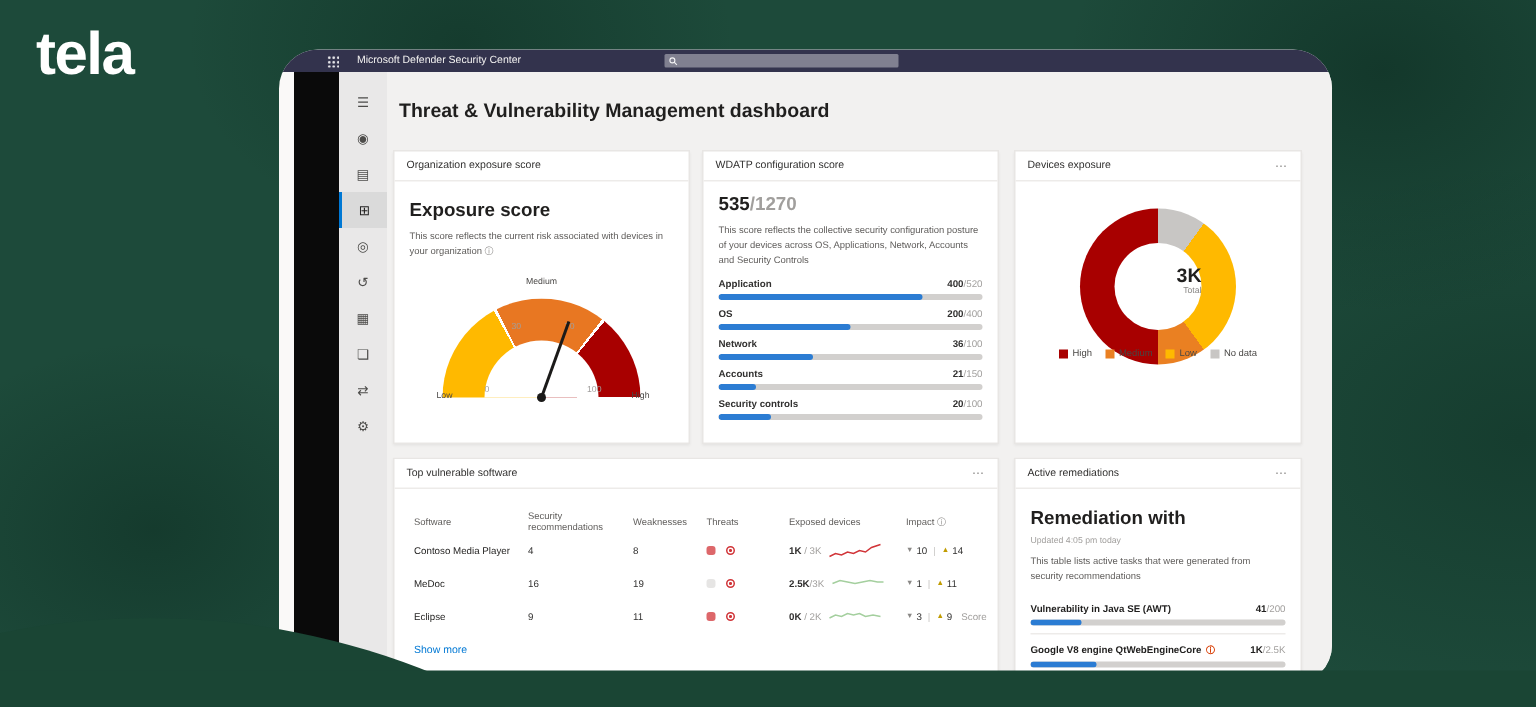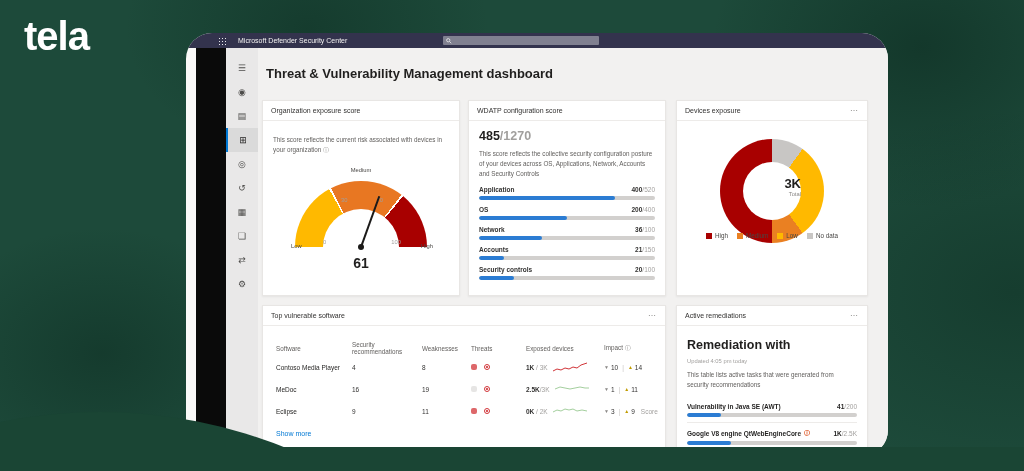--- a/index.html
+++ b/index.html
@@ -180,46 +180,46 @@
   </div>
 
   <div class="content">
     <div class="page-title">Threat &amp; Vulnerability Management dashboard</div>
 
     <div class="card" id="card-exposure">
       <div class="card-hd">
           <span class="hd-label">Organization exposure score</span>
         </div>
       <div class="card-body">
+        <div class="h2">Exposure score</div>
         <div class="desc"><span>This score reflects the current risk associated with devices in your organization</span> <span class="tiny-info">ⓘ</span></div>
         <div class="gauge-wrap">
           <span class="g-lab g-medium">Medium</span>
           <div class="gauge-arc">
               <div class="disc" id="gauge-disc" style="background: conic-gradient(from 270deg, rgb(255, 185, 0) 0%, rgb(255, 185, 0) 17%, rgb(255, 255, 255) 17%, rgb(255, 255, 255) 17.5%, rgb(232, 119, 34) 17.5%, rgb(232, 119, 34) 35.5%, rgb(255, 255, 255) 35.5%, rgb(255, 255, 255) 36%, rgb(168, 0, 0) 36%, rgb(168, 0, 0) 50%, transparent 50%, transparent 100%);"></div>
               <div class="hole"></div>
             </div>
           <span class="g-lab g-t30">30</span>
           <span class="g-lab g-t70">70</span>
           <span class="g-lab g-low">Low</span>
           <span class="g-lab g-high">High</span>
           <span class="g-lab g-t0">0</span>
           <span class="g-lab g-t100">100</span>
           <div class="needle" id="gauge-needle" style="transform: rotate(19.8deg);"></div>
           <div class="pivot"></div>
         </div>
-        <div class="g-score">61</div>
       </div>
     </div>
 
     <div class="card" id="card-config">
       <div class="card-hd">
           <span class="hd-label">WDATP configuration score</span>
         </div>
       <div class="card-body">
-        <div class="cfg-title-line2"><span class="num">485</span><span class="den">/1270</span></div>
+        <div class="cfg-title-line2"><span class="num">535</span><span class="den">/1270</span></div>
         <div class="desc">This score reflects the collective security configuration posture of your devices across OS, Applications, Network, Accounts and Security Controls</div>
         <div class="bars">
           <div class="bar-row">
             <div class="bar-lbls">
                 <span class="lbl">Application</span>
                 <span><span class="num">400</span><span class="den">/520</span></span>
               </div>
             <div class="track">
                 <div class="fill" style="width: 77%;"></div>
               </div>

